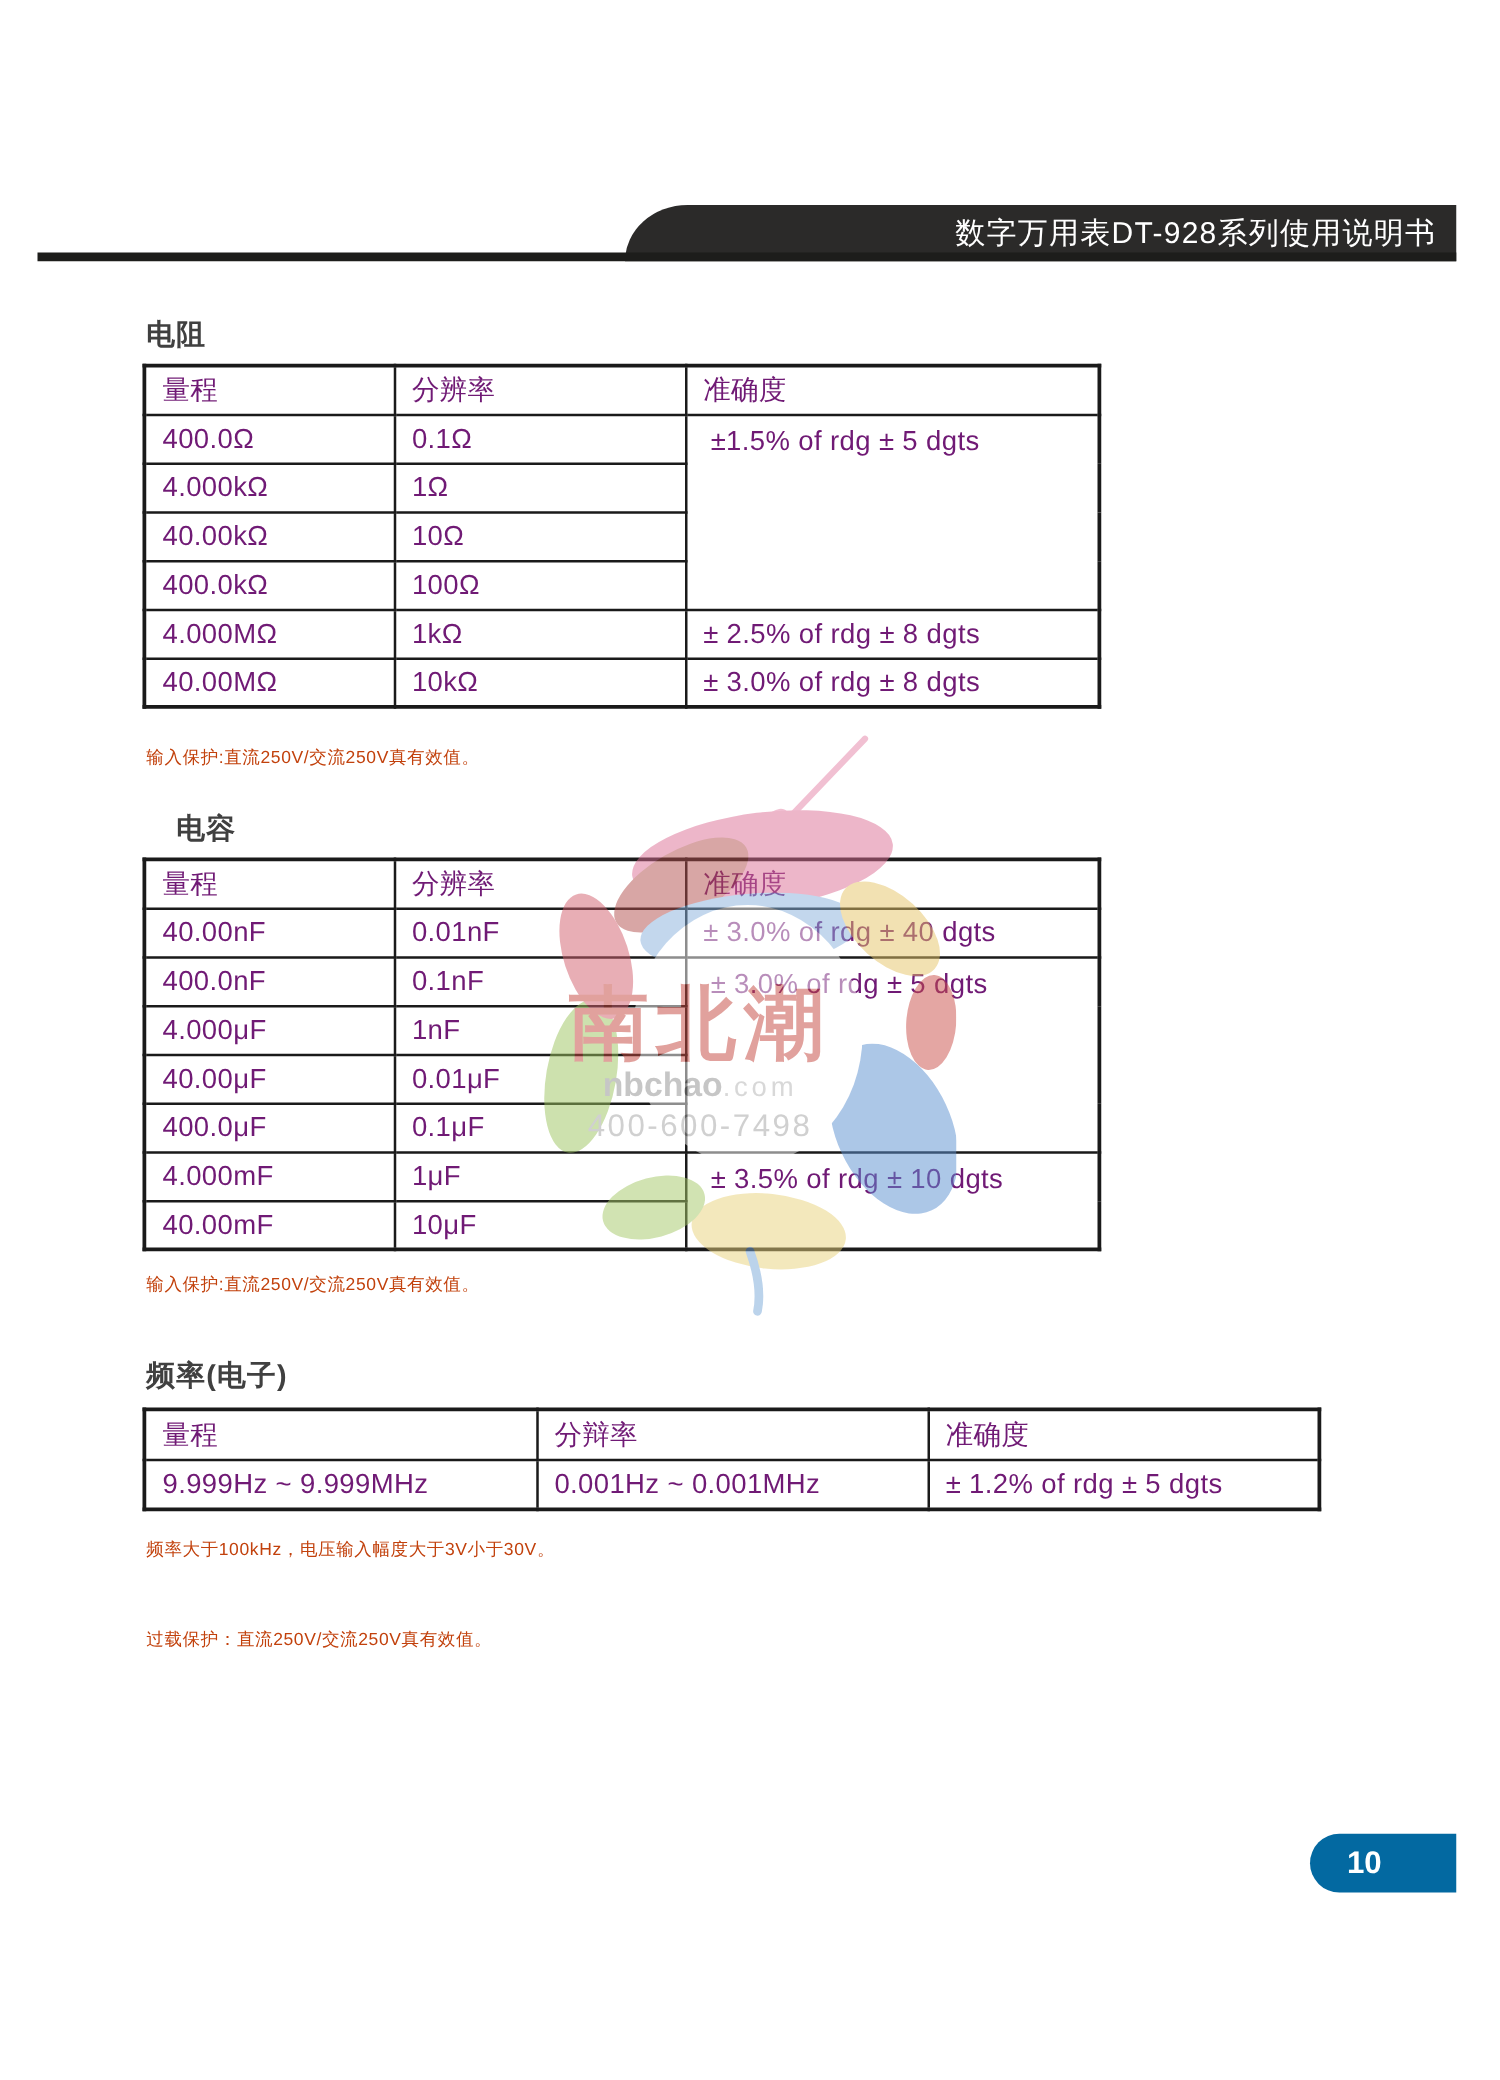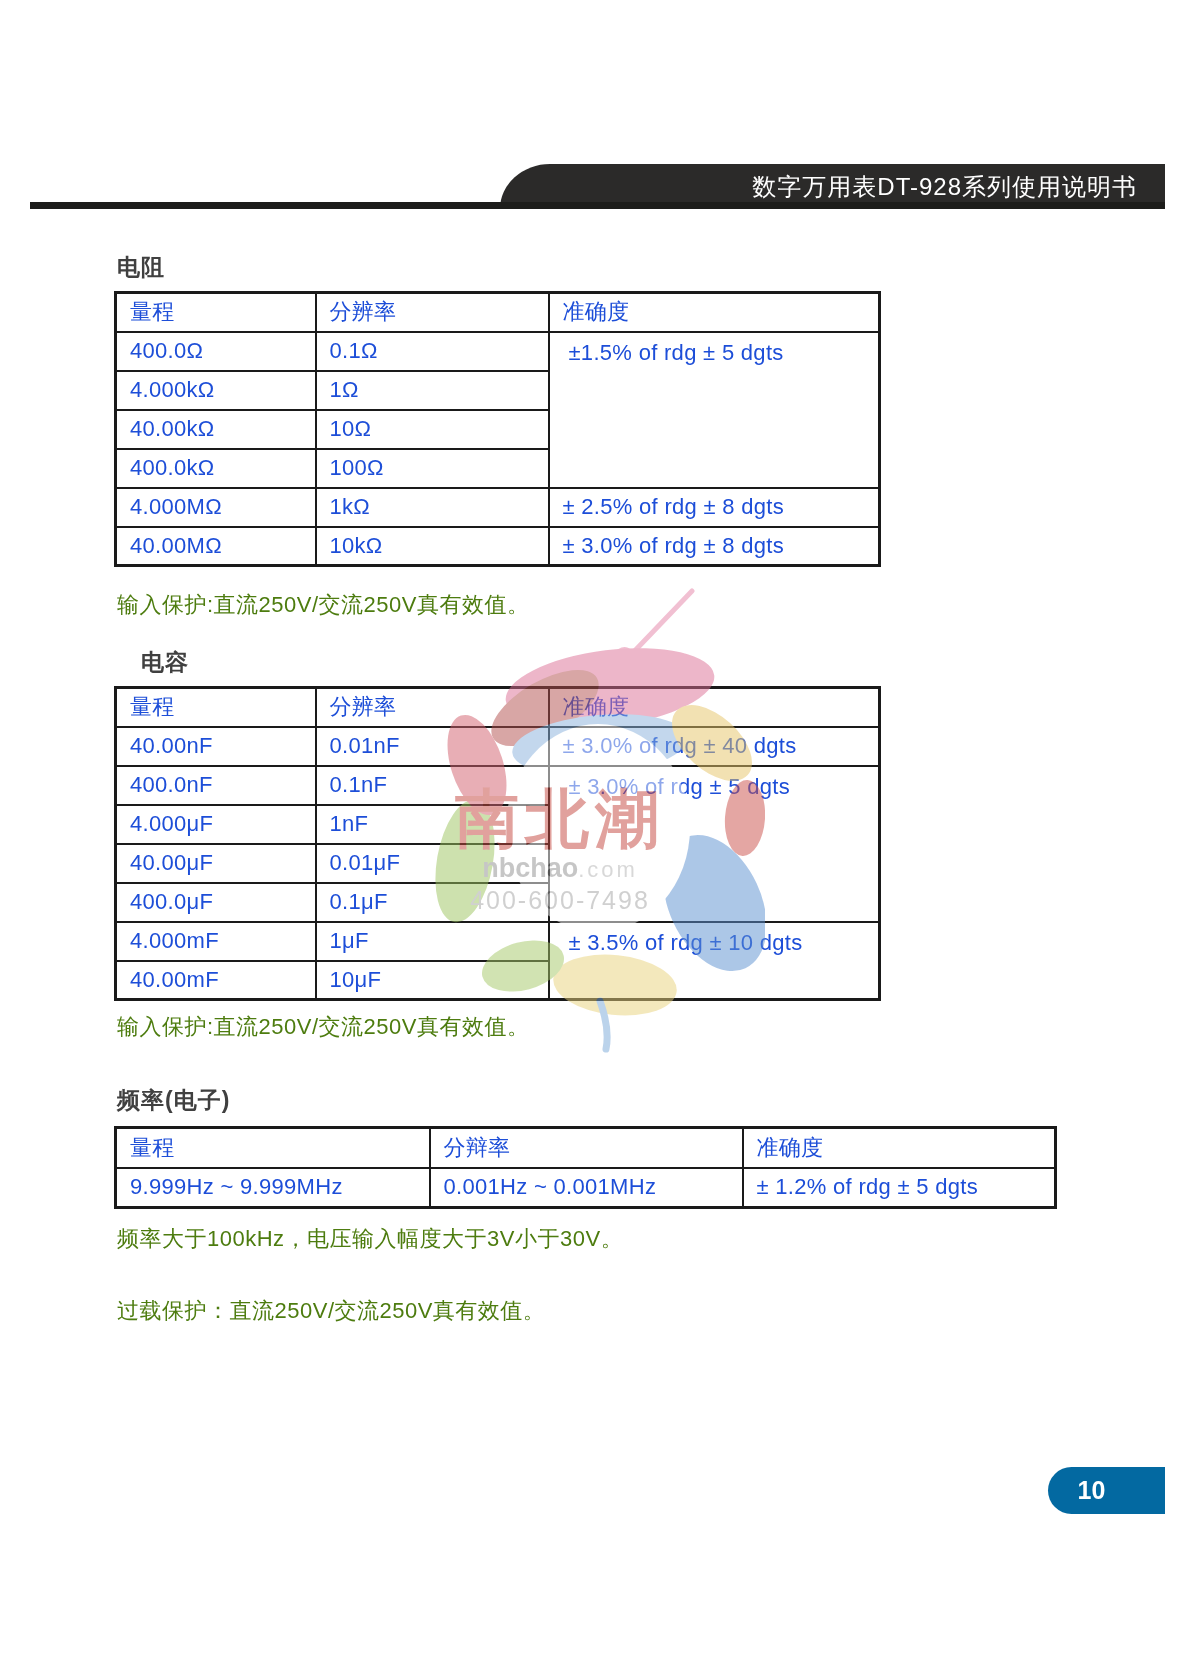--- a/index.html
+++ b/index.html
@@ -10,42 +10,42 @@
     color:#2e2e2e;
   }
   
   .banner{
     position:absolute;left:500px;top:164px;width:665px;height:45px;
     background:#2b2a29;border-top-left-radius:50px 45px;
     display:flex;align-items:center;justify-content:flex-end;
   }
   .banner-title{
     color:#ffffff;font-size:24px;font-weight:500;letter-spacing:1px;
-    padding-right:28px;line-height:45px;white-space:nowrap;
+    padding-right:16px;line-height:45px;white-space:nowrap;
   }
   .top-rule{
     position:absolute;left:30px;top:202px;width:1135px;height:7px;
     background:#1d1d1b;
   }
   
   .sec-title{
     position:absolute;left:117px;font-size:23px;font-weight:bold;color:#404040;
     letter-spacing:1px;white-space:nowrap;
   }
   .note-line{
-    position:absolute;left:117px;font-size:22px;color:#4d7c0f;
+    position:absolute;left:117px;font-size:14px;color:#c2410c;
     letter-spacing:0.5px;white-space:nowrap;line-height:30px;
   }
   
   table.spec{
     position:absolute;border-collapse:collapse;table-layout:fixed;
     background:transparent;
   }
   table.spec td{
-    border:2px solid #1a1a1a;font-size:22px;color:#1d4ed8;
+    border:2px solid #1a1a1a;font-size:22px;color:#701a75;
     padding:0 0 0 13px;vertical-align:middle;letter-spacing:0.3px;
     overflow:hidden;white-space:nowrap;
   }
   table.spec{border:3px solid #1a1a1a;}
   table.spec td.span-cell{vertical-align:top;padding-top:7px;padding-left:19px;}
   .t1{left:114px;top:291px;width:764px;}
   .t1 tr{height:39px;}
   .t2{left:114px;top:686px;width:764px;}
   .t2 tr{height:39px;}
   .t3{left:114px;top:1126px;width:940px;}

